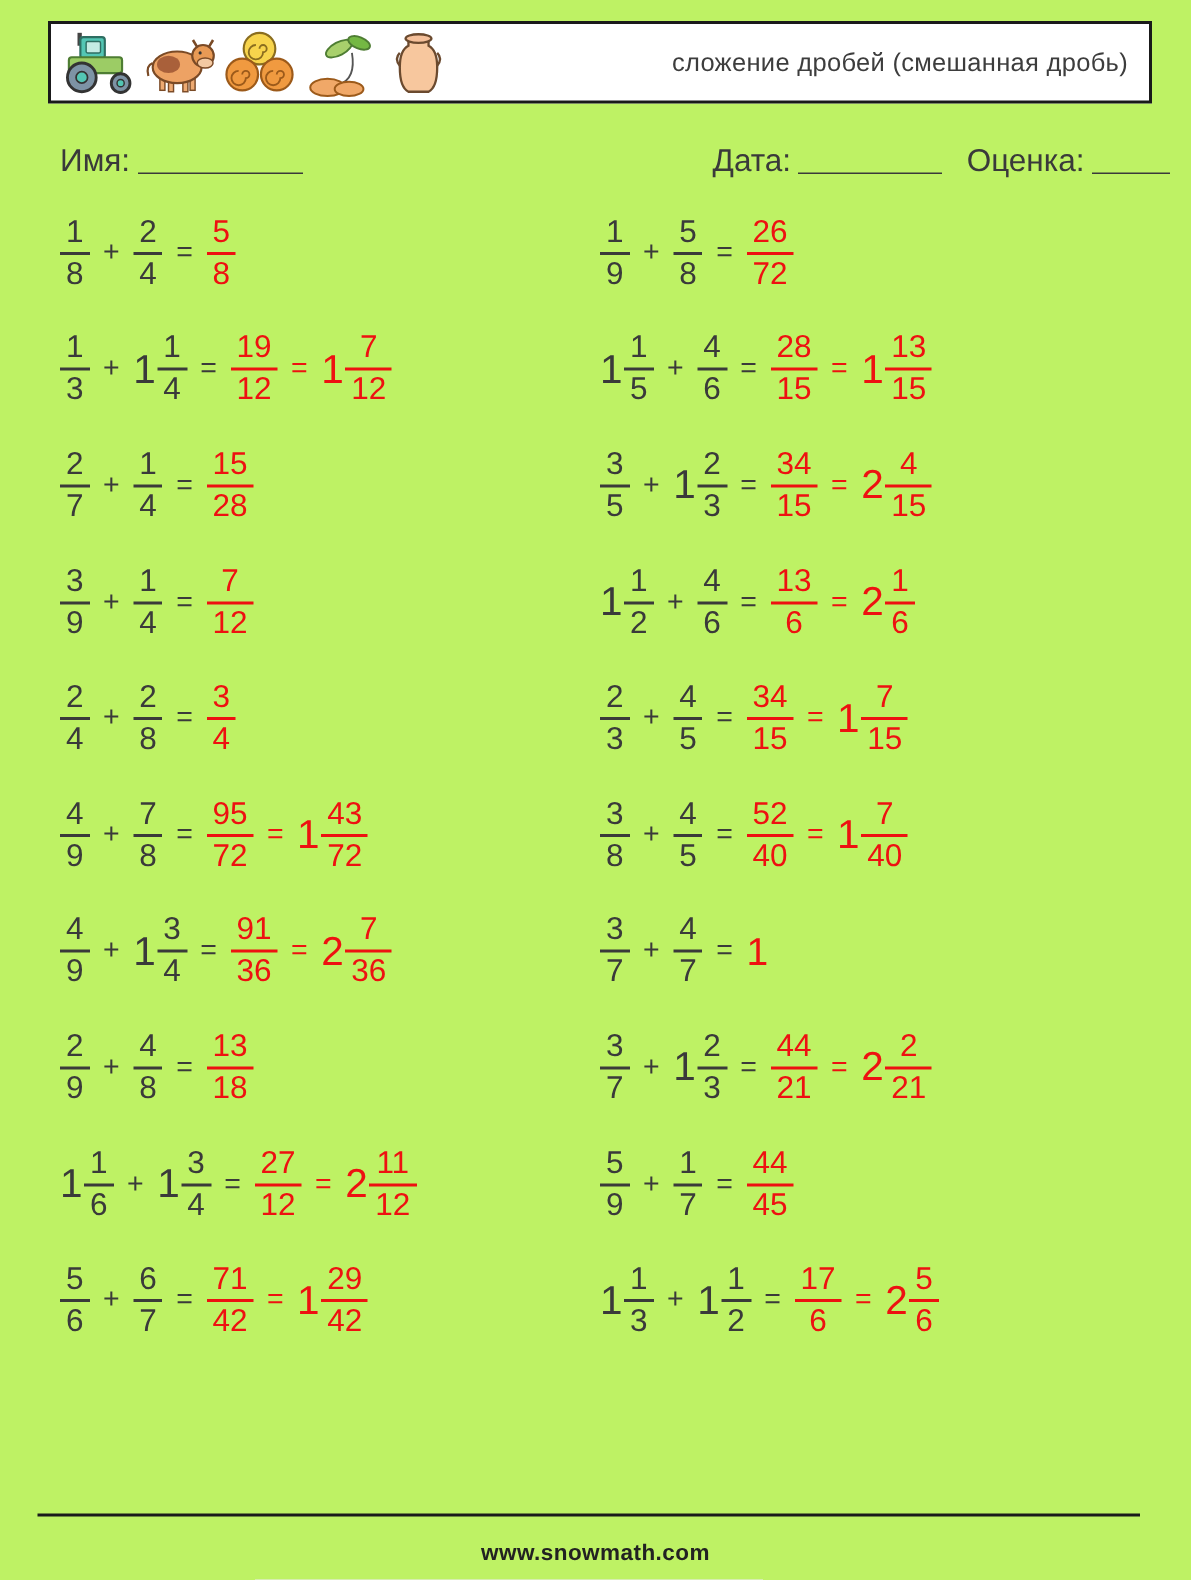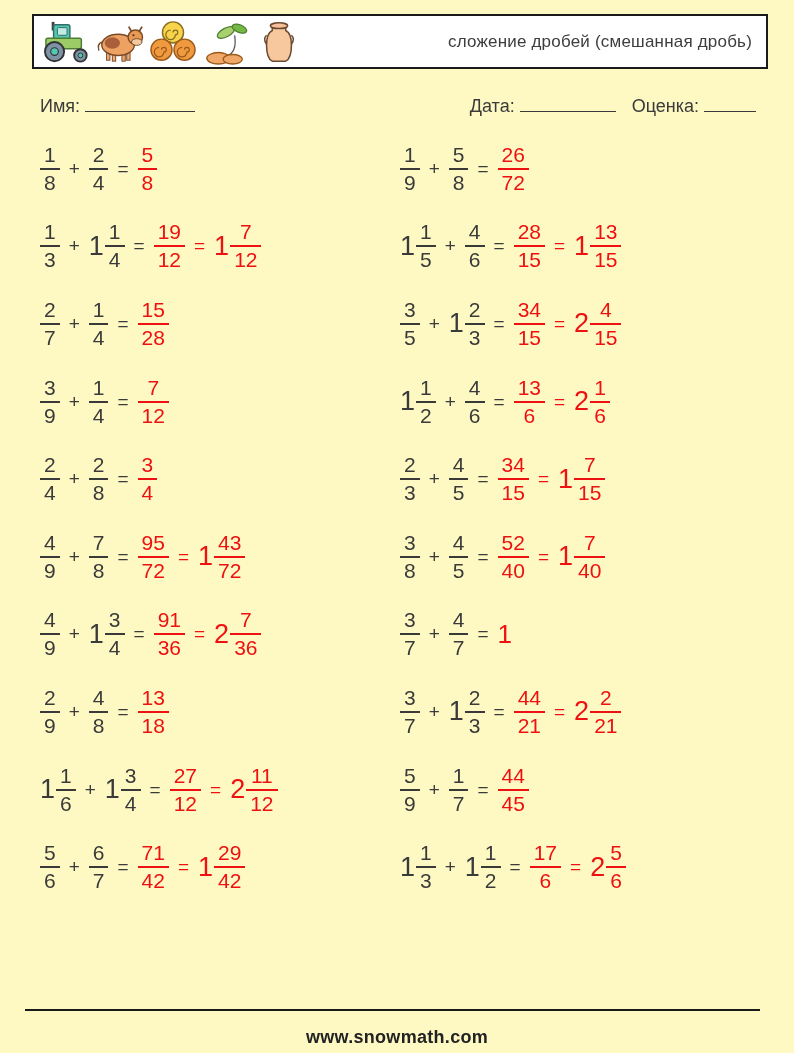--- a/index.html
+++ b/index.html
@@ -1,35 +1,35 @@
 <!DOCTYPE html>
 <html><head>
 <meta charset="utf-8">
 <style>
   * { margin:0; padding:0; box-sizing:border-box; }
   html,body { background:#e9e9e9; }
   .page {
     position:relative; width:794px; height:1053px; margin:0 auto;
-    background:#fef9c3; font-family:"Liberation Sans", sans-serif;
+    background:#bef264; font-family:"Liberation Sans", sans-serif;
     overflow:hidden;
   }
   
   .header-box {
     position:absolute; left:32px; top:14px; width:736px; height:55px;
     border:2px solid var(--border-color); display:flex; align-items:center;
     justify-content:space-between; padding:0 14px 0 8px; background:#fff;
   }
   .icon-row { display:flex; align-items:center; gap:3px; }
   .hicon { display:inline-flex; width:50px; height:46px; }
   .hicon svg { width:100%; height:100%; }
   .title { font-size:17px; color:#3d3d3d; letter-spacing:0.2px; }
   
   .fields-row {
-    position:absolute; left:40px; right:38px; top:96px;
-    display:flex; align-items:flex-start; font-size:18px; color:#3a3a3a;
+    position:absolute; left:40px; right:14px; top:96px;
+    display:flex; align-items:center; font-size:21px; color:#3a3a3a;
   }
   .blank { display:inline-block; border-bottom:1.6px solid #3a3a3a; height:16px; margin-left:5px; }
   .name-blank { width:110px; }
   .date-blank { width:96px; }
   .grade-blank { width:52px; }
   .push { margin-left:auto; }
   .gap2 { display:inline-block; width:16px; }
   
   .problems {
     position:absolute; left:40px; top:130px; width:724px;
@@ -44,21 +44,21 @@
   .red { color:var(--answer-color); }
   .mixed { display:inline-flex; align-items:center; }
   .whole { font-size:27px; line-height:1; margin-right:1px; }
   .frac { display:inline-grid; grid-template-columns:auto; text-align:center; line-height:1.05; }
   .nume { border-bottom:2px solid currentColor; padding:0 4px 2px; min-width:16px; }
   .deno { padding:2px 4px 0; min-width:16px; }
   
   .footer-line { position:absolute; left:25px; top:1009px; width:735px; border-top:2px solid var(--border-color); }
   .footer-text {
     position:absolute; left:0; top:1027px; width:100%; text-align:center;
-    font-size:18px; font-weight:bold; color:#222222; letter-spacing:0.3px;
+    font-size:15px; font-weight:bold; color:#222222; letter-spacing:0.3px;
   }
 </style>
 </head>
 <body>
 
 <div class="page" style="--problem-color: #3a3a3a; --answer-color: #ee1111; --border-color: #1a1a1a;">
 
   <div class="header-box">
     <div class="icon-row">
       <span class="hicon">

